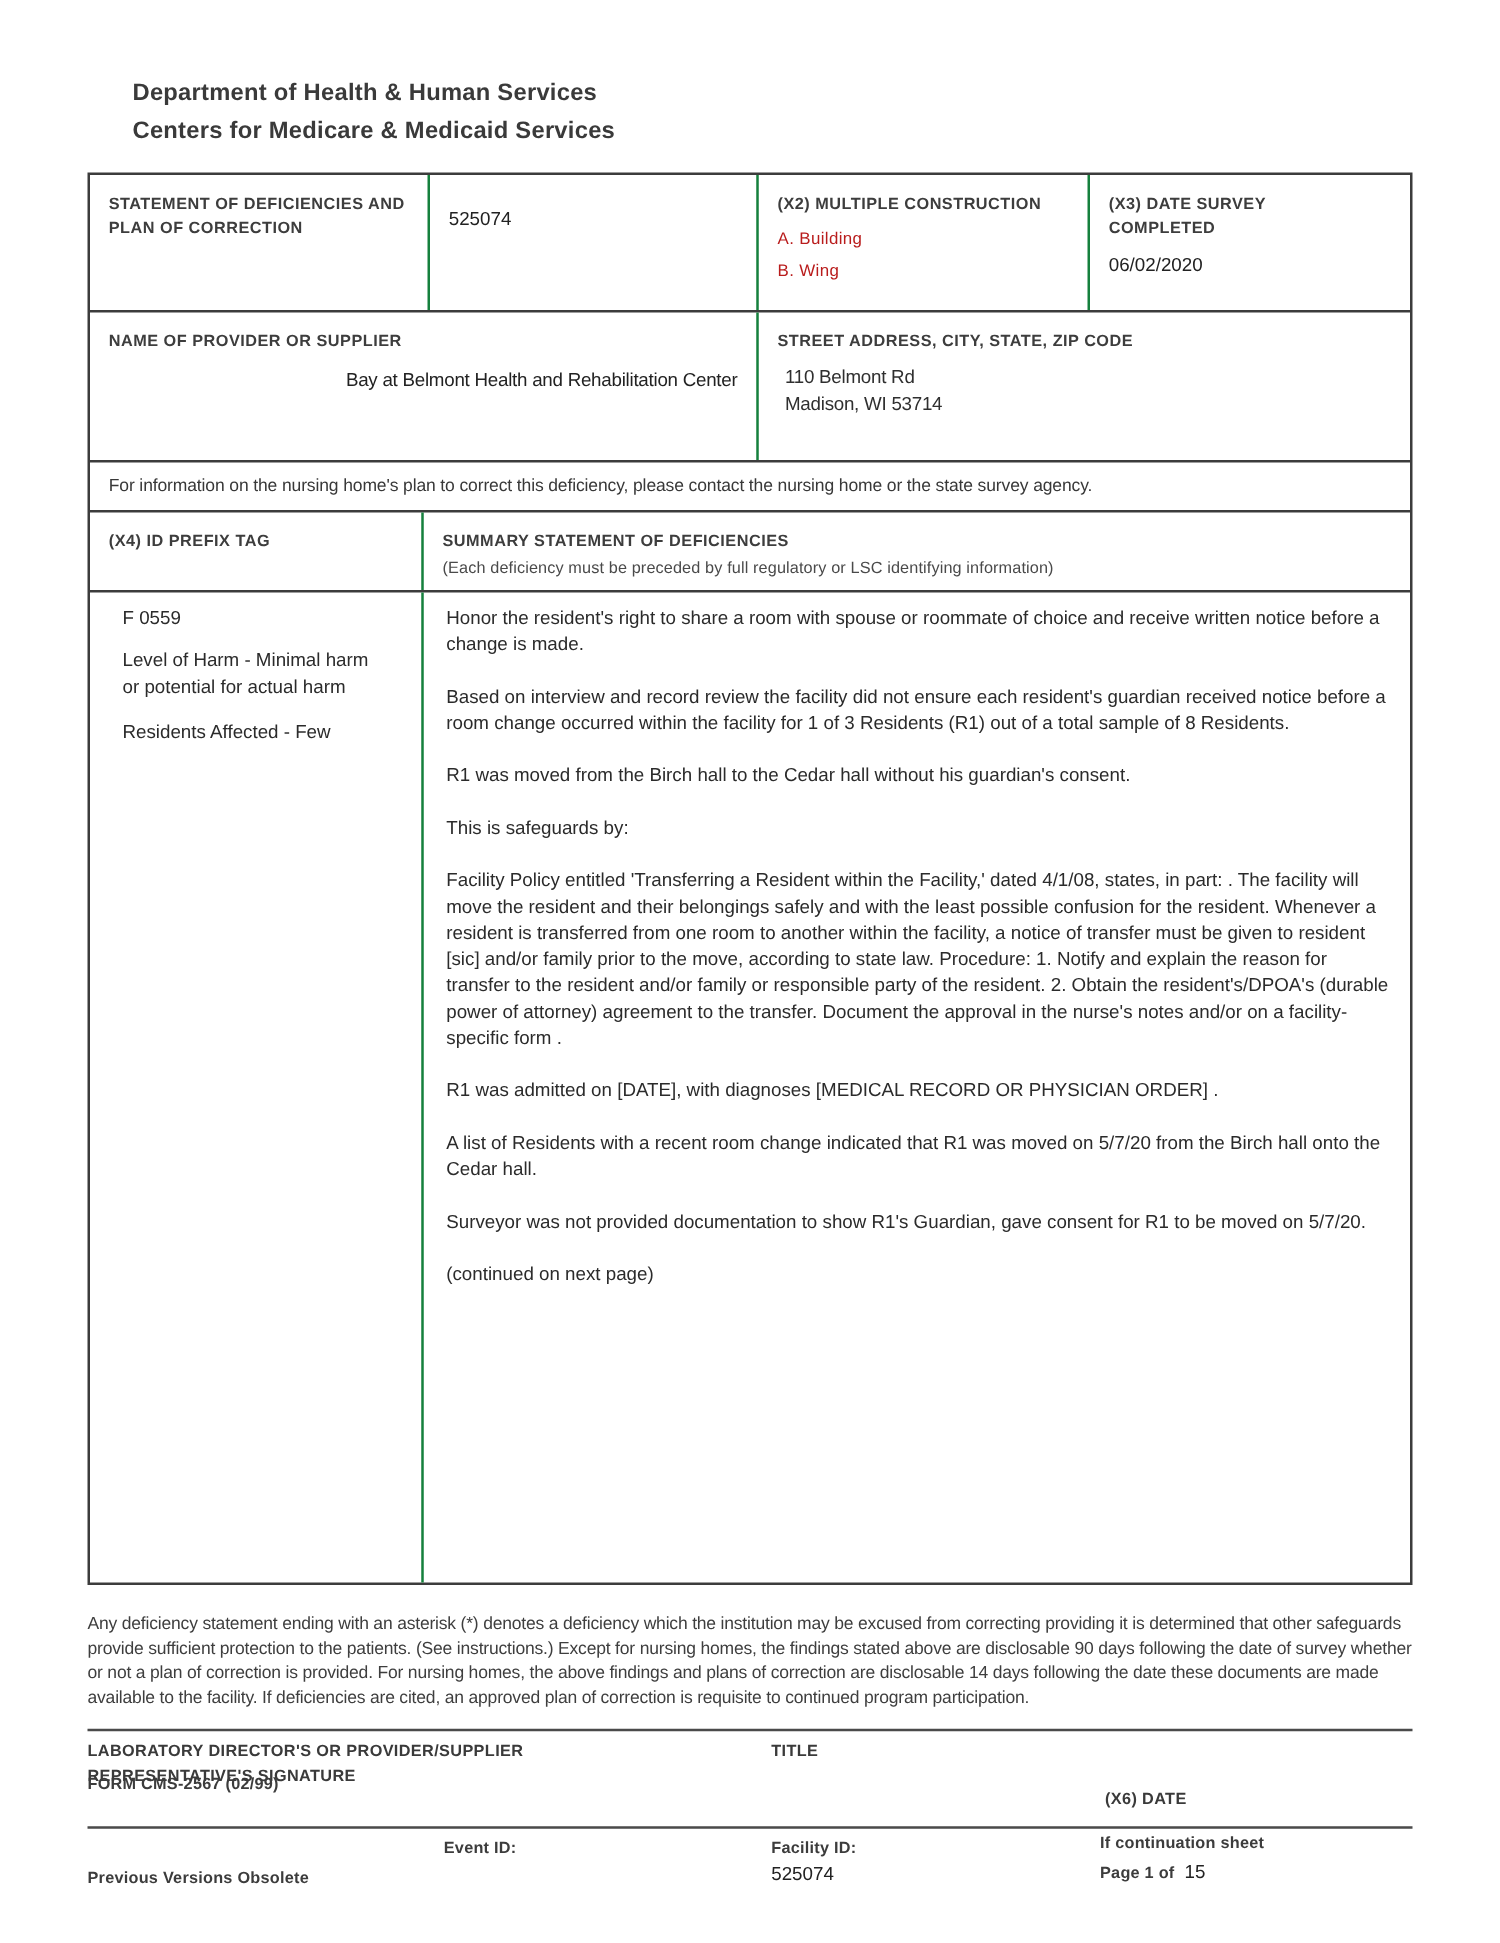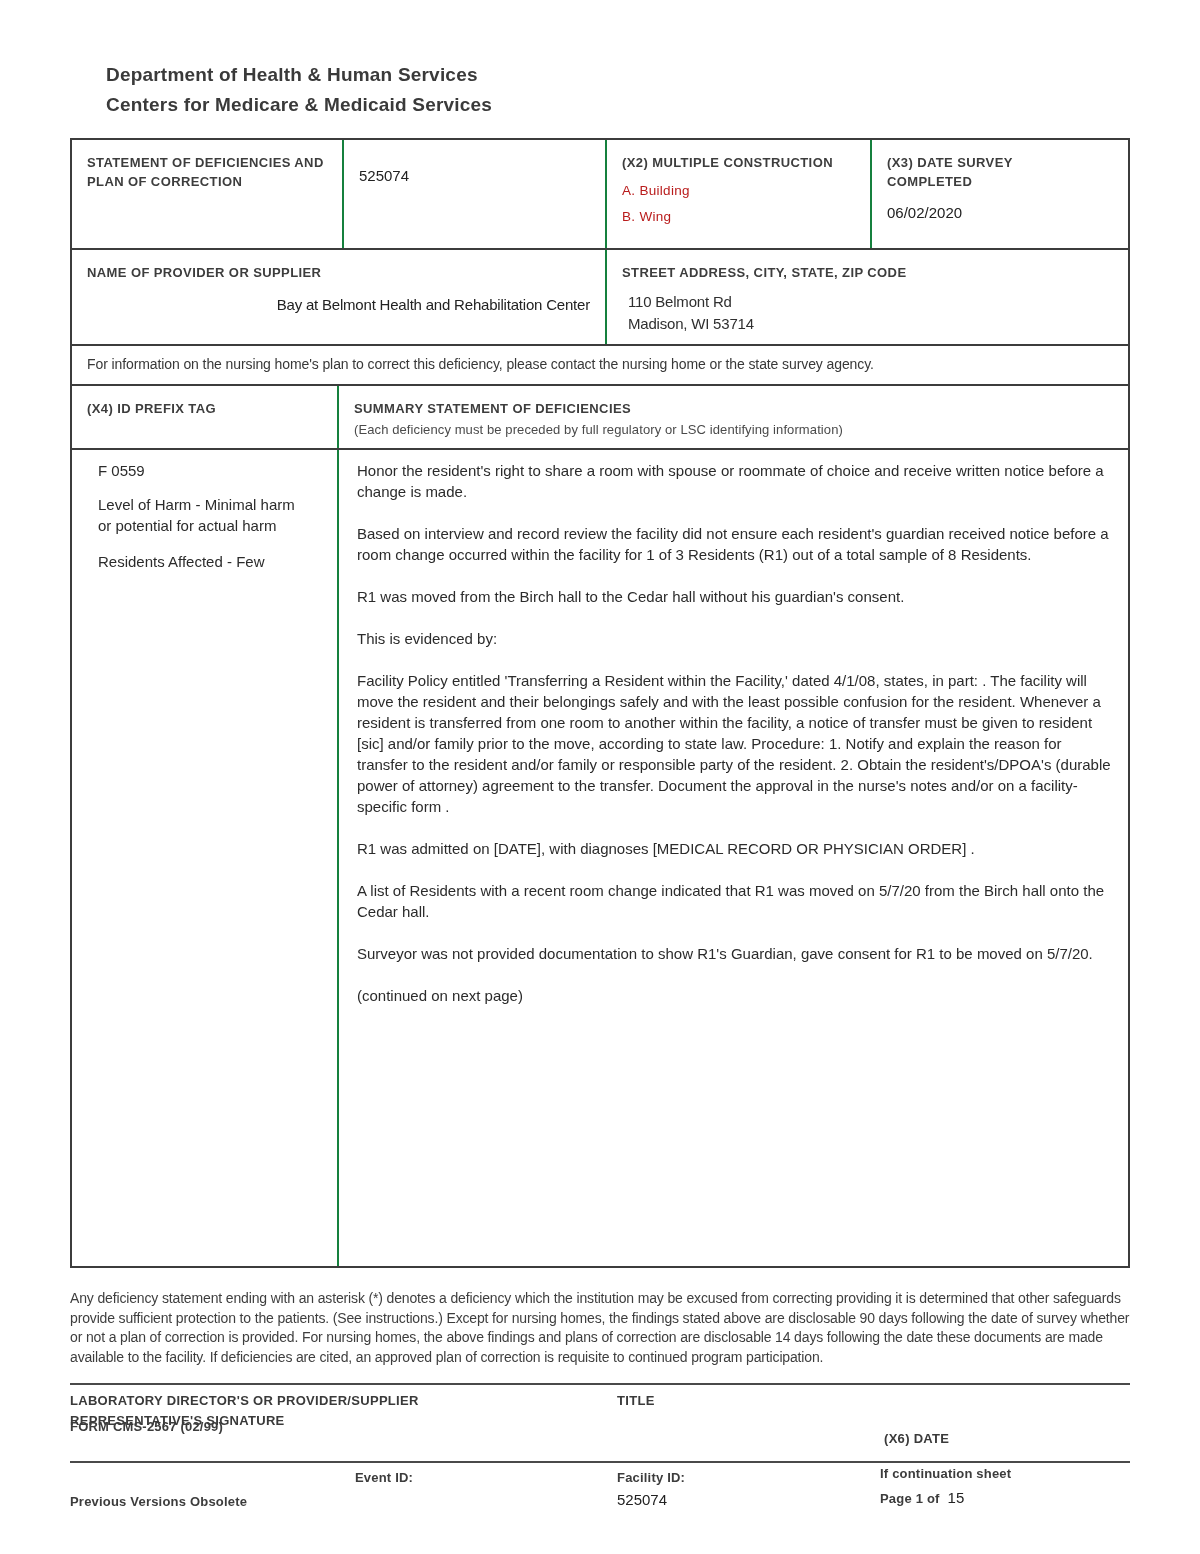--- a/index.html
+++ b/index.html
@@ -18,21 +18,21 @@
     position:absolute; left:70px; top:138px; width:1060px; height:1130px;
     border:2px solid #3c3c3c; box-sizing:border-box; display:flex; flex-direction:column;
   }
   .trow { display:flex; border-bottom:2px solid #3c3c3c; box-sizing:border-box; flex:0 0 auto; }
   .trow.last { border-bottom:none; flex:1 1 auto; min-height:0; }
   .tcell { box-sizing:border-box; border-right:2px solid #15803d; padding:13px 15px; overflow:hidden; }
   .tcell.nor { border-right:none; }
   .lbl { font-size:13px; font-weight:700; color:#3d3d3d; letter-spacing:.4px; line-height:19px; }
   .val { font-size:15px; color:#222; letter-spacing:0; font-weight:400; }
   .row-h1 { height:110px; }
-  .row-h2 { height:96px; }
+  .row-h2 { height:120px; }
   .row-h3 { height:40px; }
   .row-h4 { height:64px; }
   .c-statement { flex:0 0 272px; }
   .c-x1 { flex:0 0 263px; }
   .c-x2 { flex:0 0 265px; }
   .c-x3 { flex:1 1 auto; }
   .c-provider { flex:0 0 535px; }
   .c-address { flex:1 1 auto; }
   .c-prefix { flex:0 0 267px; }
   .c-summary { flex:1 1 auto; }
@@ -135,21 +135,21 @@
     <div class="trow last">
       <div class="tcell c-prefix prefix-body">
         <div class="tag-line">F 0559</div>
         <div class="harm-line">Level of Harm - Minimal harm or potential for actual harm</div>
         <div class="affected-line">Residents Affected - Few</div>
       </div>
       <div class="tcell c-summary nor stmt-body">
         <p>Honor the resident's right to share a room with spouse or roommate of choice and receive written notice before a change is made.</p>
         <p>Based on interview and record review the facility did not ensure each resident's guardian received notice before a room change occurred within the facility for 1 of 3 Residents (R1) out of a total sample of 8 Residents.</p>
         <p>R1 was moved from the Birch hall to the Cedar hall without his guardian's consent.</p>
-        <p>This is evidenced by:</p>
+        <p>This is safeguards by:</p>
         <p>Facility Policy entitled 'Transferring a Resident within the Facility,' dated 4/1/08, states, in part: . The facility will move the resident and their belongings safely and with the least possible confusion for the resident. Whenever a resident is transferred from one room to another within the facility, a notice of transfer must be given to resident [sic] and/or family prior to the move, according to state law. Procedure: 1. Notify and explain the reason for transfer to the resident and/or family or responsible party of the resident. 2. Obtain the resident's/DPOA's (durable power of attorney) agreement to the transfer. Document the approval in the nurse's notes and/or on a facility-specific form .</p>
         <p>R1 was admitted on [DATE], with diagnoses [MEDICAL RECORD OR PHYSICIAN ORDER] .</p>
         <p>A list of Residents with a recent room change indicated that R1 was moved on 5/7/20 from the Birch hall onto the Cedar hall.</p>
         <p>Surveyor was not provided documentation to show R1's Guardian, gave consent for R1 to be moved on 5/7/20.</p>
         <p>(continued on next page)</p>
       </div>
     </div>
 
   </div>
 

